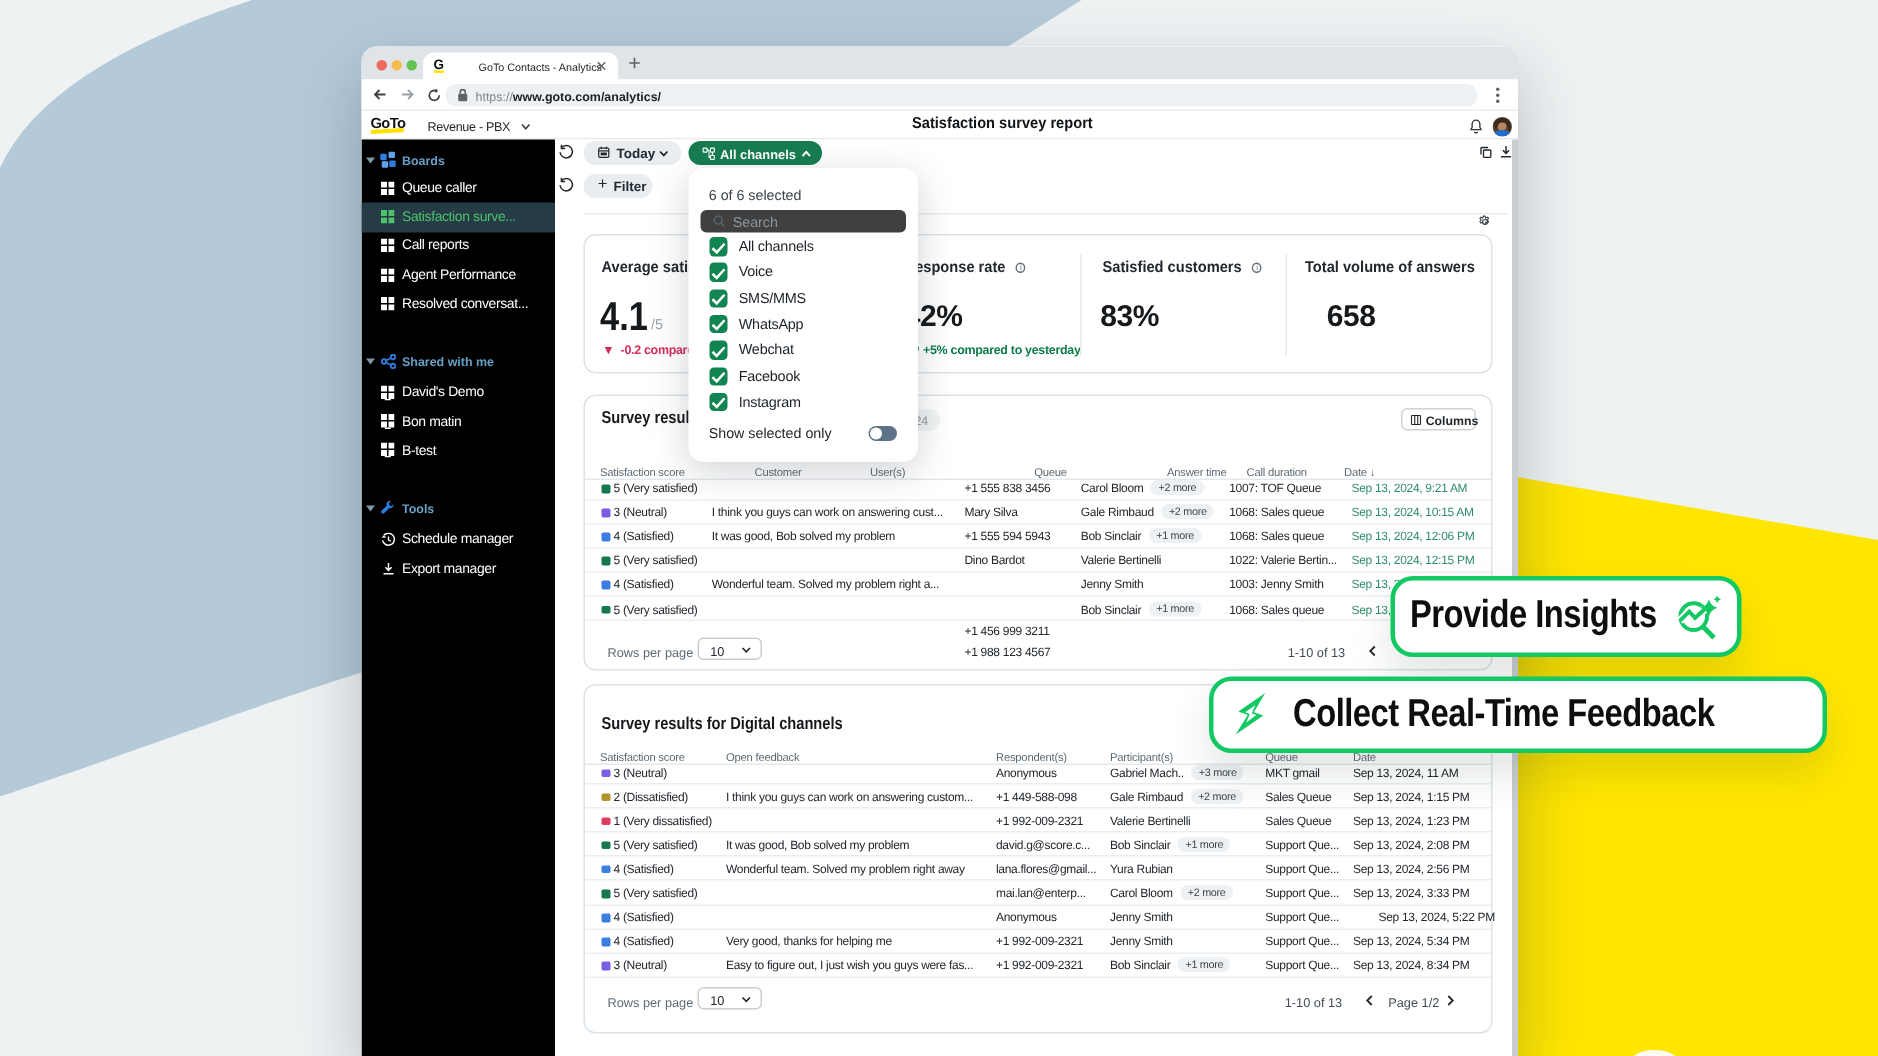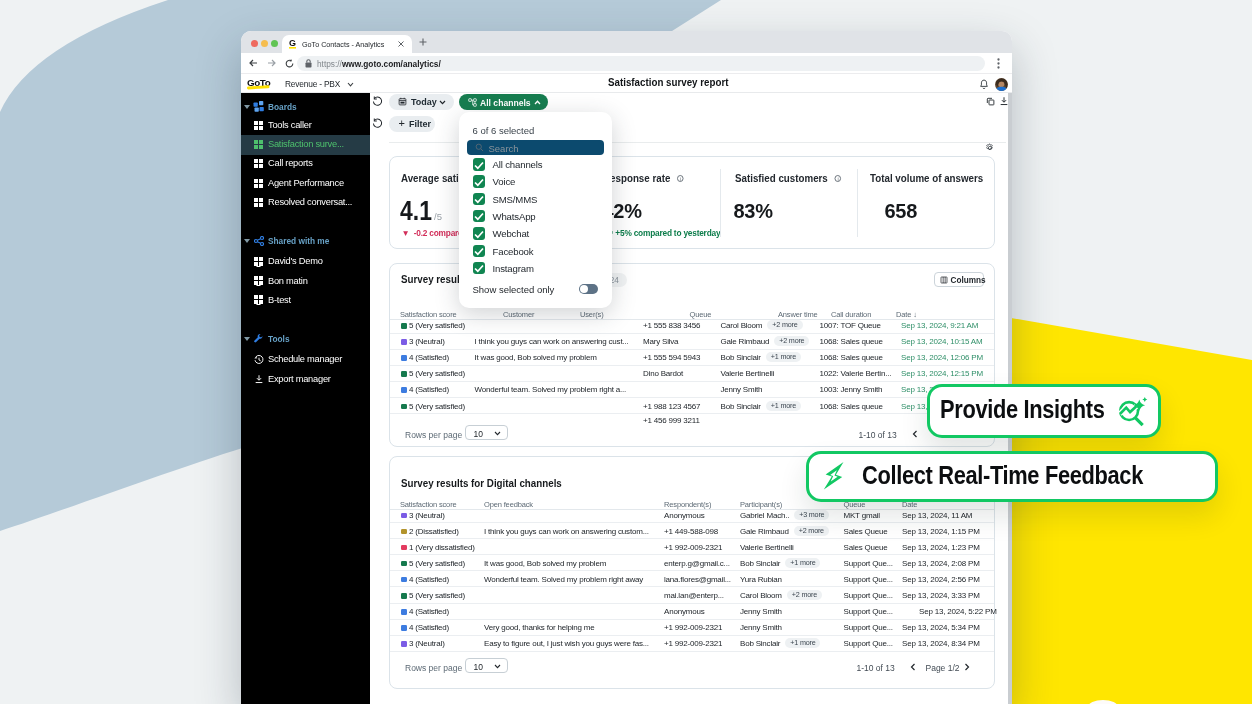--- a/index.html
+++ b/index.html
@@ -82,21 +82,21 @@
 <div id="win">
   <div id="tabbar">
     <div class="tl" style="left:10px; background:#ee6a5f;"></div>
     <div class="tl" style="left:20px; background:#f5bd4f;"></div>
     <div class="tl" style="left:30px; background:#61c454;"></div>
     <div id="tab">
       <svg width="9" height="10" viewBox="0 0 9 10" style="position:absolute;left:7px;top:4px;">
         <text x="0" y="7" font-size="9" font-weight="bold" fill="#111">G</text>
         <rect x="0" y="8" width="7" height="1.6" fill="#ffe100"></rect>
       </svg>
-      <div id="tabtitle" style="font-size:7.2px;">GoTo Contacts - Analytics</div>
+      <div id="tabtitle" style="font-size:7.2px;margin-left:17px;">GoTo Contacts - Analytics</div>
       <svg width="6" height="6" viewBox="0 0 6 6" style="position:absolute;right:8px;top:6px;">
         <path d="M0.5,0.5 L5.5,5.5 M5.5,0.5 L0.5,5.5" stroke="#5f6368" stroke-width="1"></path>
       </svg>
     </div>
     <svg width="8" height="8" viewBox="0 0 8 8" style="position:absolute;left:178px;top:7px;">
       <path d="M4,0.5 L4,7.5 M0.5,4 L7.5,4" stroke="#5f6368" stroke-width="1.1"></path>
     </svg>
   </div>
 
   <div id="addr">
@@ -167,21 +167,21 @@
       </svg>
       <div class="hdr">Boards</div>
     </div>
     <div class="srow" style="top:23.5px;">
       <svg width="9" height="9" viewBox="0 0 9 9" style="left:13px;top:5px;">
         <rect x="0" y="0" width="4" height="4" fill="#fff"></rect>
           <rect x="5" y="0" width="4" height="4" fill="#fff"></rect>
         <rect x="0" y="5" width="4" height="4" fill="#fff"></rect>
           <rect x="5" y="5" width="4" height="4" fill="#fff"></rect>
       </svg>
-      <div class="txt">Tools caller</div>
+      <div class="txt">Queue caller</div>
     </div>
     <div class="srow" style="top:42.5px;height:19.5px;background:#253b45;">
       <svg width="9" height="9" viewBox="0 0 9 9" style="left:13px;top:5px;">
         <rect x="0" y="0" width="4" height="4" fill="#4ec16d"></rect>
           <rect x="5" y="0" width="4" height="4" fill="#4ec16d"></rect>
         <rect x="0" y="5" width="4" height="4" fill="#4ec16d"></rect>
           <rect x="5" y="5" width="4" height="4" fill="#4ec16d"></rect>
       </svg>
       <div class="txt" style="color:#4ec16d;">Satisfaction surve...</div>
     </div>
@@ -405,21 +405,21 @@
 <span style="left:85px;">Wonderful team. Solved my problem right a...</span>
 <span style="left:253.5px;margin-top:31px;">+1 456 999 3211</span>
 <span style="left:331px;">Jenny Smith</span>
 <span style="left:430px;">1003: Jenny Smith</span>
 <span class="gdate" style="left:511.5px;">Sep 13, 2024, 2:08 PM</span>
 </div>
 <div class="trow" style="top:134.5px;">
 <i class="sq" style="background:#15794d;"></i>
 <span style="left:19.5px;">5 (Very satisfied)</span>
 <span style="left:85px;"></span>
-<span style="left:253.5px;">+1 988 123 4567</span>
+<span style="left:253.5px;margin-top:28px;">+1 988 123 4567</span>
 <span style="left:331px;">Bob Sinclair<span class="chip">+1 more</span></span>
 <span style="left:430px;">1068: Sales queue</span>
 <span class="gdate" style="left:511.5px;">Sep 13, 2024, 2:56 PM</span>
 </div>
 </div>
 
       <div class="foot" style="top:160px;height:22px;">
         <span style="position:absolute;left:15.5px;top:6px;color:#5d6a75;">Rows per page</span>
         <div style="position:absolute;left:75px;top:1px;width:43px;height:15.5px;border:1px solid #c7cfd5;border-radius:4px;">
           <span style="position:absolute;left:8px;top:3px;color:#23282d;">10</span>
@@ -468,21 +468,21 @@
 <span style="left:94.5px;"></span>
 <span style="left:274.5px;">+1 992-009-2321</span>
 <span style="left:350.5px;">Valerie Bertinelli</span>
 <span style="left:454px;">Sales Queue</span>
 <span style="left:512.5px;">Sep 13, 2024, 1:23 PM</span>
 </div>
 <div class="trow" style="top:98.8px;">
 <i class="sq" style="background:#15794d;"></i>
 <span style="left:19.5px;">5 (Very satisfied)</span>
 <span style="left:94.5px;">It was good, Bob solved my problem</span>
-<span style="left:274.5px;">enterp.g@gmail.c...</span>
+<span style="left:274.5px;">david.g@score.c...</span>
 <span style="left:350.5px;">Bob Sinclair<span class="chip">+1 more</span></span>
 <span style="left:454px;">Support Que...</span>
 <span style="left:512.5px;">Sep 13, 2024, 2:08 PM</span>
 </div>
 <div class="trow" style="top:114.9px;">
 <i class="sq" style="background:#3d7ce0;"></i>
 <span style="left:19.5px;">4 (Satisfied)</span>
 <span style="left:94.5px;">Wonderful team. Solved my problem right away</span>
 <span style="left:274.5px;">lana.flores@gmail...</span>
 <span style="left:350.5px;">Yura Rubian</span>
@@ -541,21 +541,21 @@
         </svg>
         <span style="position:absolute;left:536px;top:6px;">Page 1/2</span>
         <svg width="6" height="8" viewBox="0 0 6 8" style="position:absolute;left:574px;top:6px;">
           <path d="M1.5,1 L4.5,4 L1.5,7" stroke="#23282d" stroke-width="1.2" fill="none"></path>
         </svg>
       </div>
     </div>
 
     <div id="panel">
       <div style="position:absolute;left:14px;top:13px;font-size:9.5px;color:#3a434b;">6 of 6 selected</div>
-      <div style="position:absolute;left:8px;top:27.5px;width:137px;height:15.5px;background:#0c4a6e;border-radius:4px;">
+      <div style="position:absolute;left:8px;top:27.5px;width:137px;height:15.5px;background:#404040;border-radius:4px;">
         <svg width="9" height="9" viewBox="0 0 24 24" style="position:absolute;left:8px;top:3.5px;">
           <circle cx="10" cy="10" r="7" fill="none" stroke="#5f6b74" stroke-width="2.2"></circle>
           <path d="M15.5,15.5 L21.5,21.5" stroke="#5f6b74" stroke-width="2.2"></path>
         </svg>
         <span style="position:absolute;left:22px;top:3px;font-size:9.5px;color:#8b949b;">Search</span>
       </div>
       <div id="chkrows">
 <div class="chkrow" style="top:44.5px;">
 <div class="chk">
               <svg width="10" height="9" viewBox="0 0 10 9">

